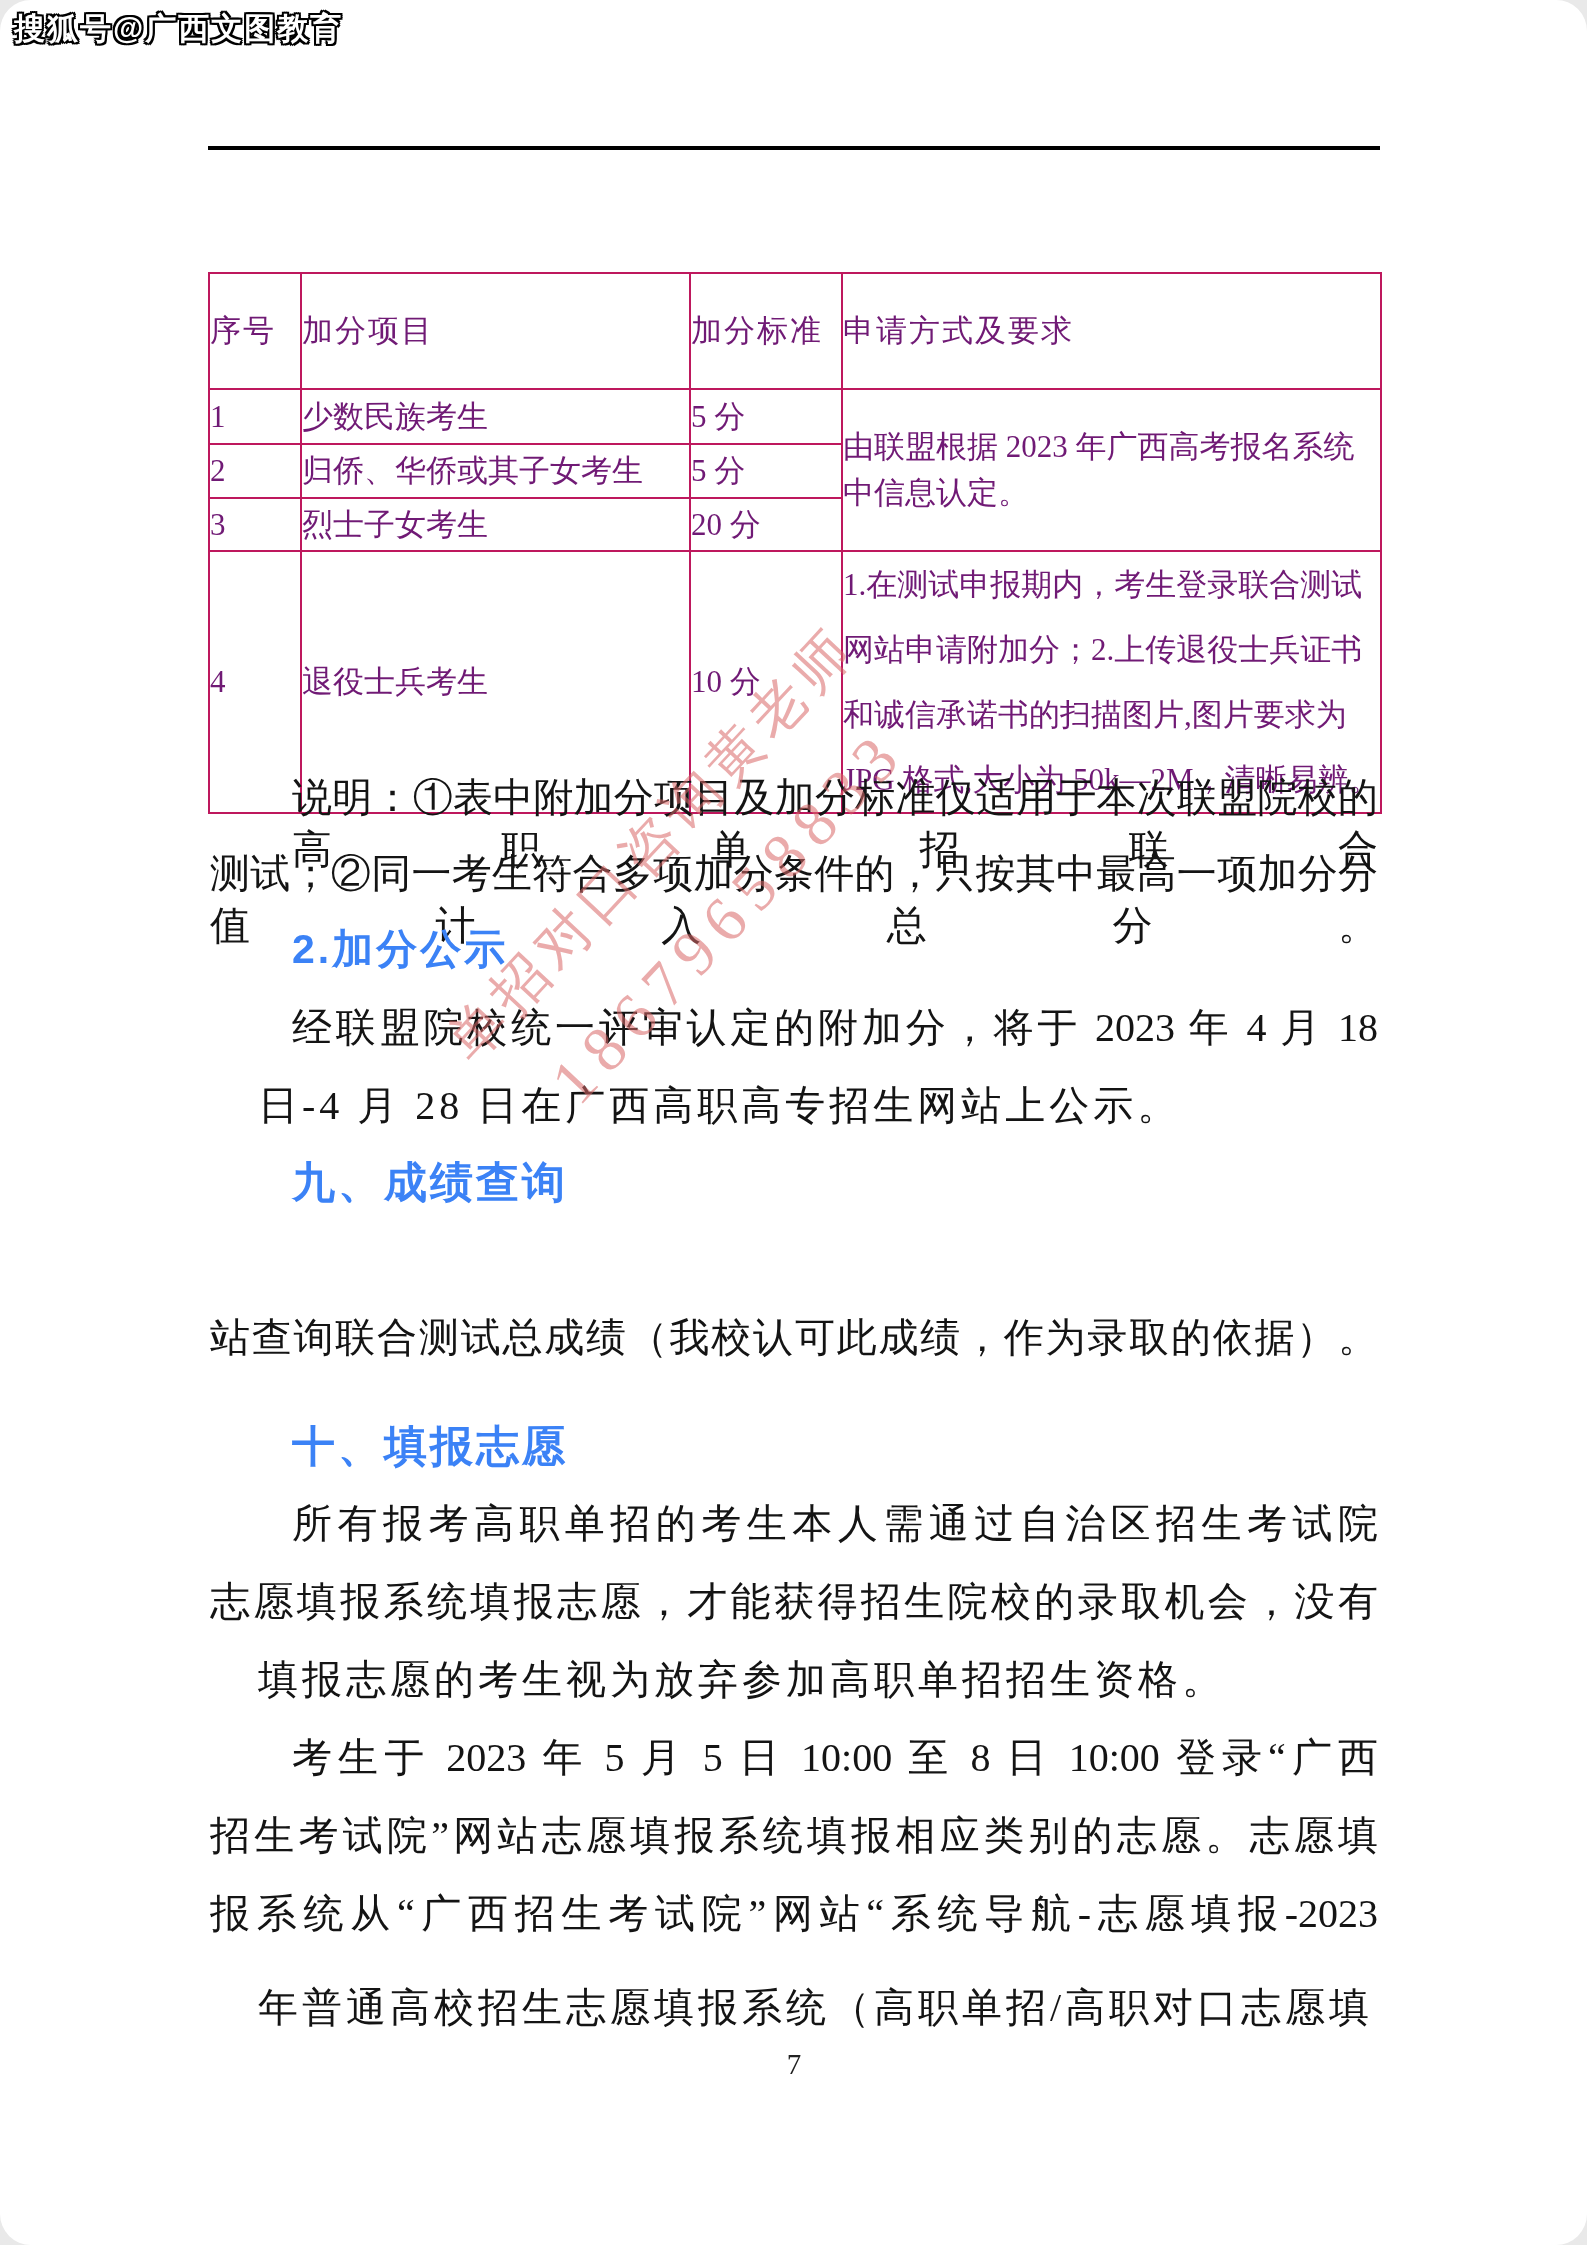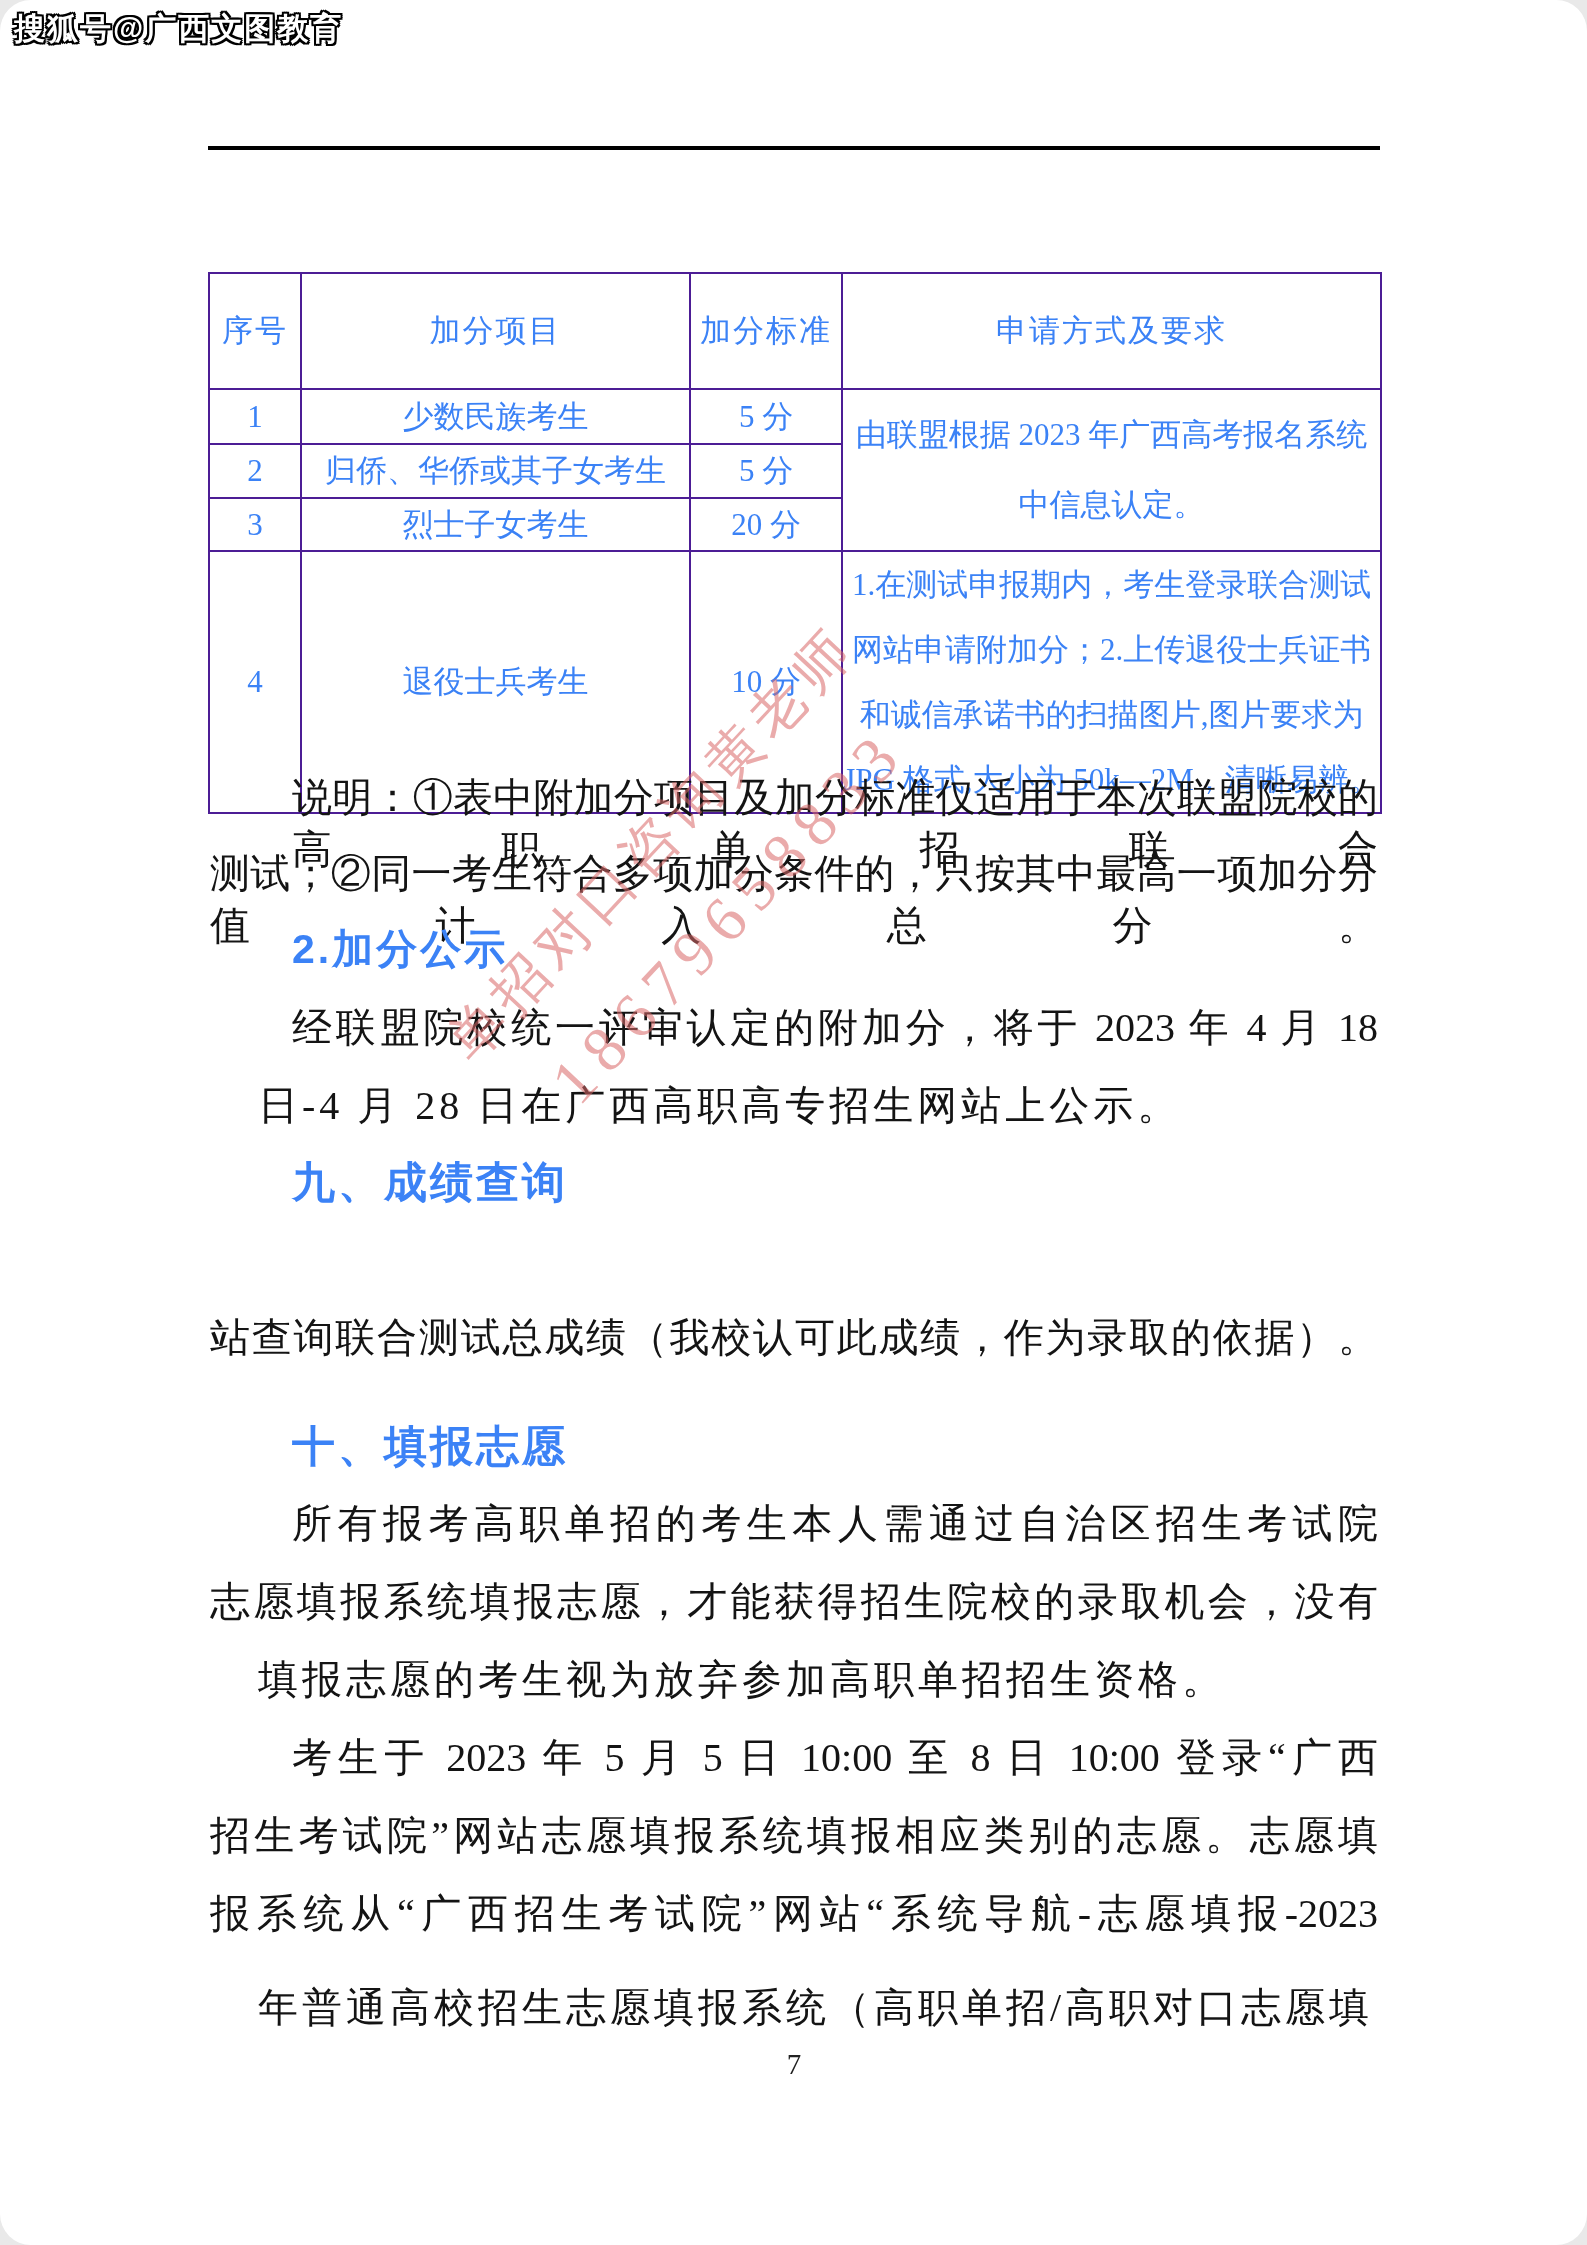--- a/index.html
+++ b/index.html
@@ -22,36 +22,36 @@
     white-space:nowrap;
   }
   .rule{position:absolute;left:208px;top:146px;width:1172px;height:4px;background:#000;}
 
   
   table.bonus{
     position:absolute;left:208px;top:272px;width:1172px;
     border-collapse:collapse;table-layout:fixed;
   }
   table.bonus td,table.bonus th{
-    border:2px solid #4c1d95;
+    border:2px solid #be185d;
     font-weight:400;
     padding:0;
     vertical-align:middle;
-    text-align:center;
+    text-align:left;
     font-size:31px;
-    color:#3b82f6;
+    color:#701a75;
   }
   th.h{height:114px;font-size:32px;letter-spacing:2px;}
   tr.r1 td{height:53px;}
   tr.r2 td{height:52px;}
   tr.r3 td{height:51px;}
   tr.r4 td{height:188px;}
   td.req{
     text-align:justify;text-justify:inter-character;
-    font-size:26px;line-height:70px;
+    font-size:26px;line-height:46px;
     padding:0 10px;vertical-align:middle;
   }
   td.req4{
     text-align:justify;text-justify:inter-character;
     font-size:26px;line-height:65px;
     padding:2px 10px;vertical-align:middle;
   }
 
   
   .line{

